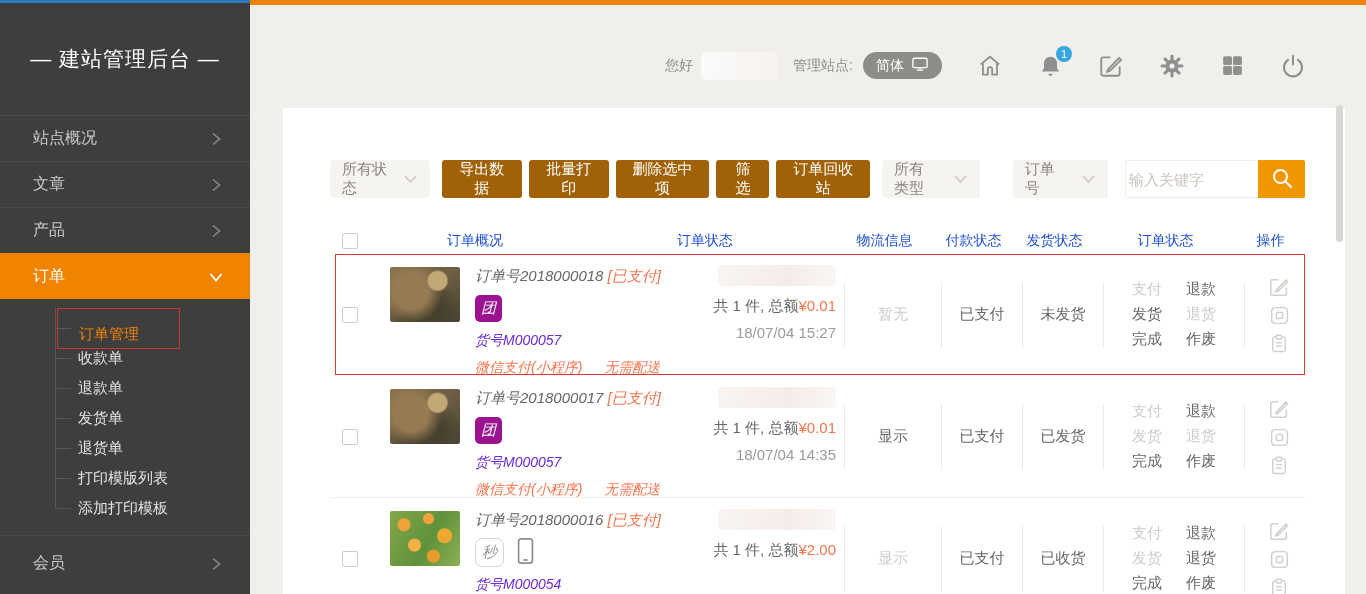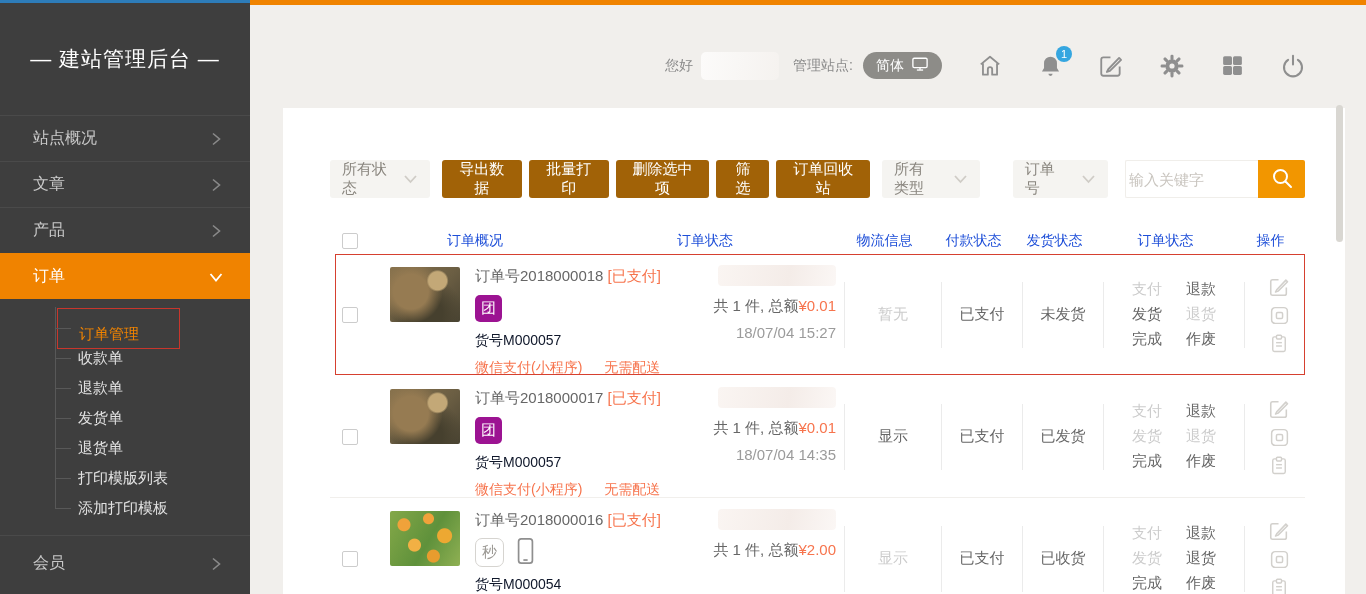--- a/index.html
+++ b/index.html
@@ -86,29 +86,29 @@
     radial-gradient(circle at 50% 85%, #46402e 0 30%, transparent 65%),
     linear-gradient(135deg, #86714c, #6b5e43 55%, #4a4433); }
   .photo.orange-tree { background:
     radial-gradient(circle at 20% 25%, #f0a23a 0 6px, transparent 7px),
     radial-gradient(circle at 55% 14%, #f0a23a 0 5px, transparent 6px),
     radial-gradient(circle at 78% 45%, #eda832 0 7px, transparent 8px),
     radial-gradient(circle at 35% 62%, #f2b044 0 6px, transparent 7px),
     radial-gradient(circle at 62% 82%, #e89c2e 0 6px, transparent 7px),
     linear-gradient(120deg, #84a848 0%, #5f913b 55%, #8fb053 100%); }
 
-  .order-info { width:215px; margin-left:15px; align-self:flex-start; margin-top:13px; }
+  .order-info { width:215px; margin-left:15px; align-self:flex-start; margin-top:13px;font-style:italic; }
   .oi-line1 { font-size:15px; color:#666; white-space:nowrap; }
   .oi-line1 .paid { color:#f7744d; }
   .badges { margin-top:9px; display:flex; align-items:center; gap:13px; height:27px; }
   .badge { width:27px; height:27px; border-radius:5px; display:flex; align-items:center;
     justify-content:center; font-size:15px; }
   .badge-purple { background:#9c1392; color:#fff; }
   .badge-outline { background:#fff; border:1px solid #d6d4d0; color:#9a9792; width:29px; height:29px; border-radius:7px; }
-  .oi-sku { margin-top:10px; font-size:14px; color:#0f172a; }
+  .oi-sku { margin-top:10px; font-size:14px; color:#6d28d9; }
   .oi-pay { margin-top:9px; font-size:14px; color:#f7744d; display:flex; gap:22px; white-space:nowrap; }
 
   .user-info { flex:1; min-width:140px; text-align:right; align-self:flex-start; margin-top:11px; }
   .ui-blob { display:inline-block; width:118px; height:21px; border-radius:4px;
     background:linear-gradient(100deg,#faf5f2,#f4ece8 60%,#fbf7f5); }
   .ui-amount { margin-top:7px; font-size:15px; color:#666; }
   .ui-amount .price { color:#f7744d; }
   .ui-date { margin-top:8px; font-size:15px; color:#9b9b9b; }
 
   .vdiv { width:1px; height:66px; background:#ebebeb; margin:0 8px; }

